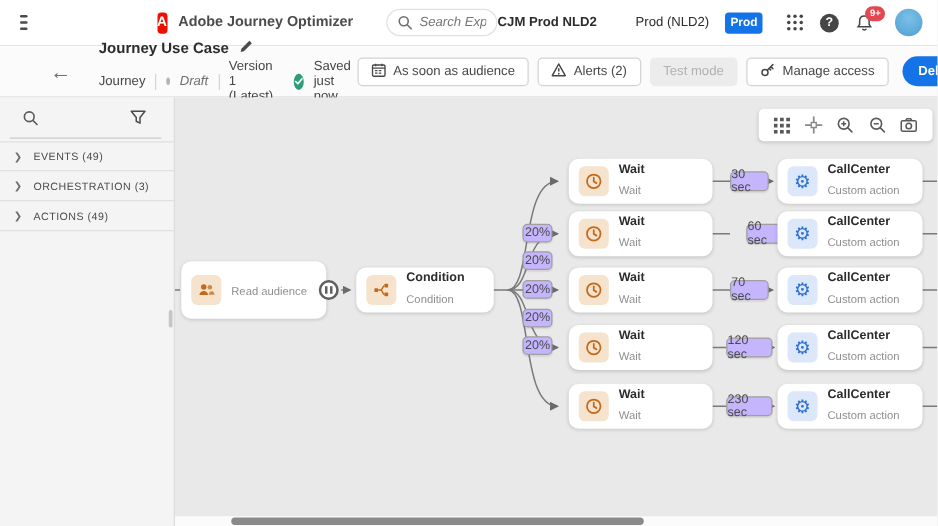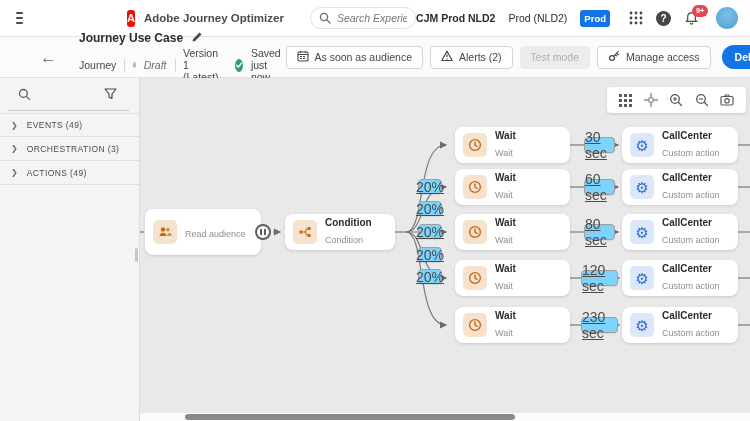--- a/index.html
+++ b/index.html
@@ -10,21 +10,21 @@
   
   .header { height:37px; background:#fff; border-bottom:1px solid #e4e4e4; display:flex; align-items:center; flex:none; }
   .hamburger { margin-left:16px; width:16px; height:12px; display:flex; flex-direction:column; justify-content:space-between; cursor:pointer; }
   .hamburger span { height:2px; background:#4b4b4b; border-radius:1px; }
   .adobe-logo { margin-left:104px; width:17px; height:17px; background:#eb1000; border-radius:3px; color:#fff; font-weight:bold; font-size:11px; display:flex; align-items:center; justify-content:center; }
   .app-title { margin-left:9px; font-size:11.5px; font-weight:700; color:#4b4b4b; white-space:nowrap;text-align:right; }
   .search-box { margin-left:26px; width:220px; height:22px; border:1px solid #e1e1e1; border-radius:12px; display:flex; align-items:center; padding:0 8px; gap:6px; background:#fff; }
   .search-box input { border:none; outline:none; font-style:italic; font-size:10.5px; color:#6e6e6e; width:100%; background:transparent; font-family:"Liberation Sans",sans-serif; }
   .hdr-right { margin-left:auto; display:flex; align-items:center; gap:13px; padding-right:12px; }
   .org-label { font-size:10.5px; font-weight:700; color:#2c2c2c; white-space:nowrap; }
-  .sandbox-label { font-size:10.5px; color:#2c2c2c; white-space:nowrap; }
+  .sandbox-label { font-size:10.5px; color:#2c2c2c; white-space:nowrap; margin-left:18px; }
   .prod-badge { background:var(--accent,#1473e6); color:#fff; font-size:9.5px; font-weight:700; border-radius:3px; padding:3px 4px; }
   .icon-btn { color:#464646; display:flex; align-items:center; justify-content:center; cursor:pointer; position:relative; }
   .help-circle { width:15px; height:15px; border-radius:50%; background:#464646; color:#fff; font-size:10px; font-weight:700; display:flex; align-items:center; justify-content:center; }
   .bell-badge { position:absolute; top:-6px; right:-9px; background:var(--badge-red,#e34850); color:#fff; font-size:7.5px; font-weight:700; border-radius:7px; padding:1.5px 3.5px; }
   .avatar { width:22px; height:22px; border-radius:50%; background:radial-gradient(circle at 50% 35%, #7cc0e8, #4d9fd1); }
 
   
   .subbar { height:41px; background:#fbfbfb; border-bottom:1px solid #e1e1e1; display:flex; align-items:center; flex:none; }
   .back-arrow { margin-left:40px; color:#6e6e6e; font-size:17px; cursor:pointer; line-height:1; }
   .title-block { margin-left:22px; display:flex; flex-direction:column; gap:2px; }
@@ -60,21 +60,21 @@
   .ctrlbar .icon-btn { width:20px; height:20px; }
 
   .node { position:absolute; background:#fff; border-radius:8px; box-shadow:0 1px 3px rgba(0,0,0,.14); display:flex; align-items:center; gap:8px; padding:0 8px; }
   .node-icon { width:24px; height:24px; border-radius:5px; display:flex; align-items:center; justify-content:center; flex:none; }
   .tile-orange { background:var(--node-orange-bg,#f6e3cd); color:var(--node-orange,#c3691c); }
   .tile-blue { background:var(--node-blue-bg,#dce8fa); color:var(--node-blue,#2f6fd3); }
   .node-title { font-size:10px; font-weight:700; color:#2c2c2c; line-height:1.2; }
   .node-sub { font-size:9px; color:#8e8e8e; line-height:1.3; }
   .gear-glyph { font-size:15px; line-height:1; }
 
-  .chip { position:absolute; background:#7dd3fc; border:1px solid #9f9f9f; border-radius:4px; font-size:14px; color:#4b4b4b; display:flex; align-items:center; justify-content:center; box-shadow:0 1px 1px rgba(0,0,0,.08);text-decoration:underline; }
+  .chip { position:absolute; background:#c4b5fd; border:1px solid #9f9f9f; border-radius:4px; font-size:10px; color:#4b4b4b; display:flex; align-items:center; justify-content:center; box-shadow:0 1px 1px rgba(0,0,0,.08); }
 
   .throttle { position:absolute; left:115px; top:146px; width:16px; height:16px; border:2px solid #5f5f5f; background:#fff; border-radius:50%; display:flex; align-items:center; justify-content:center; gap:2px; }
   .throttle i { width:2px; height:6px; background:#5f5f5f; display:block; }
 
   .hscroll-track { position:absolute; left:0; right:0; bottom:0; height:8px; background:#fbfbfb; }
   .hscroll-thumb { position:absolute; left:45px; bottom:1px; width:330px; height:6px; background:#8a8a8a; border-radius:3px; cursor:pointer; }
 </style>
 </head>
 <body>
 
@@ -379,22 +379,22 @@
         <span class="node-icon tile-orange">
             <svg width="14" height="14" viewBox="0 0 14 14">
               <circle cx="7" cy="7" r="5.4" fill="none" stroke="currentColor" stroke-width="1.4"></circle>
               <path d="M7 4v3.2l2.2 1.3" fill="none" stroke="currentColor" stroke-width="1.4" stroke-linecap="round"></path>
             </svg>
           </span>
         <span><span class="node-title" style="display:block;">Wait</span><span class="node-sub">Wait</span></span>
       </div>
 
       <div class="chip" style="left:444px; top:59px; width:31px; height:16px;">30 sec</div>
-      <div class="chip" style="left:444px; top:101px; width:31px; height:16px;">60 sec</div>
-      <div class="chip" style="left:444px; top:146px; width:31px; height:16px;">80 sec</div>
+      <div class="chip" style="left:457px; top:101px; width:31px; height:16px;">60 sec</div>
+      <div class="chip" style="left:444px; top:146px; width:31px; height:16px;">70 sec</div>
       <div class="chip" style="left:441px; top:192px; width:37px; height:16px;">120 sec</div>
       <div class="chip" style="left:441px; top:239px; width:37px; height:16px;">230 sec</div>
 
       <div class="node" style="left:482px; top:49px; width:116px; height:36px;">
         <span class="node-icon tile-blue">
             <span class="gear-glyph">⚙</span>
           </span>
         <span><span class="node-title" style="display:block;">CallCenter</span><span class="node-sub">Custom action</span></span>
       </div>
       <div class="node" style="left:482px; top:91px; width:116px; height:36px;">

